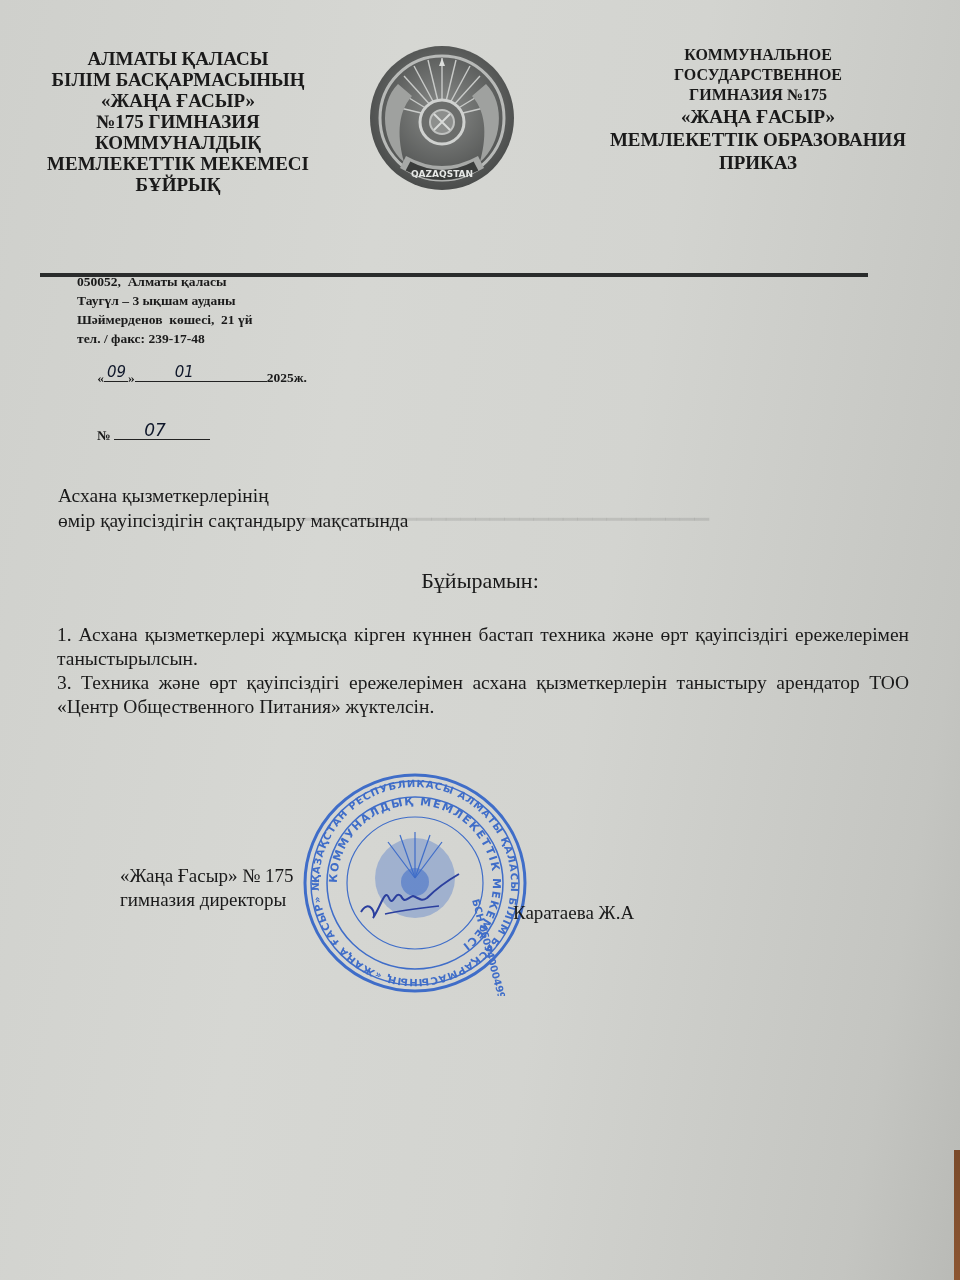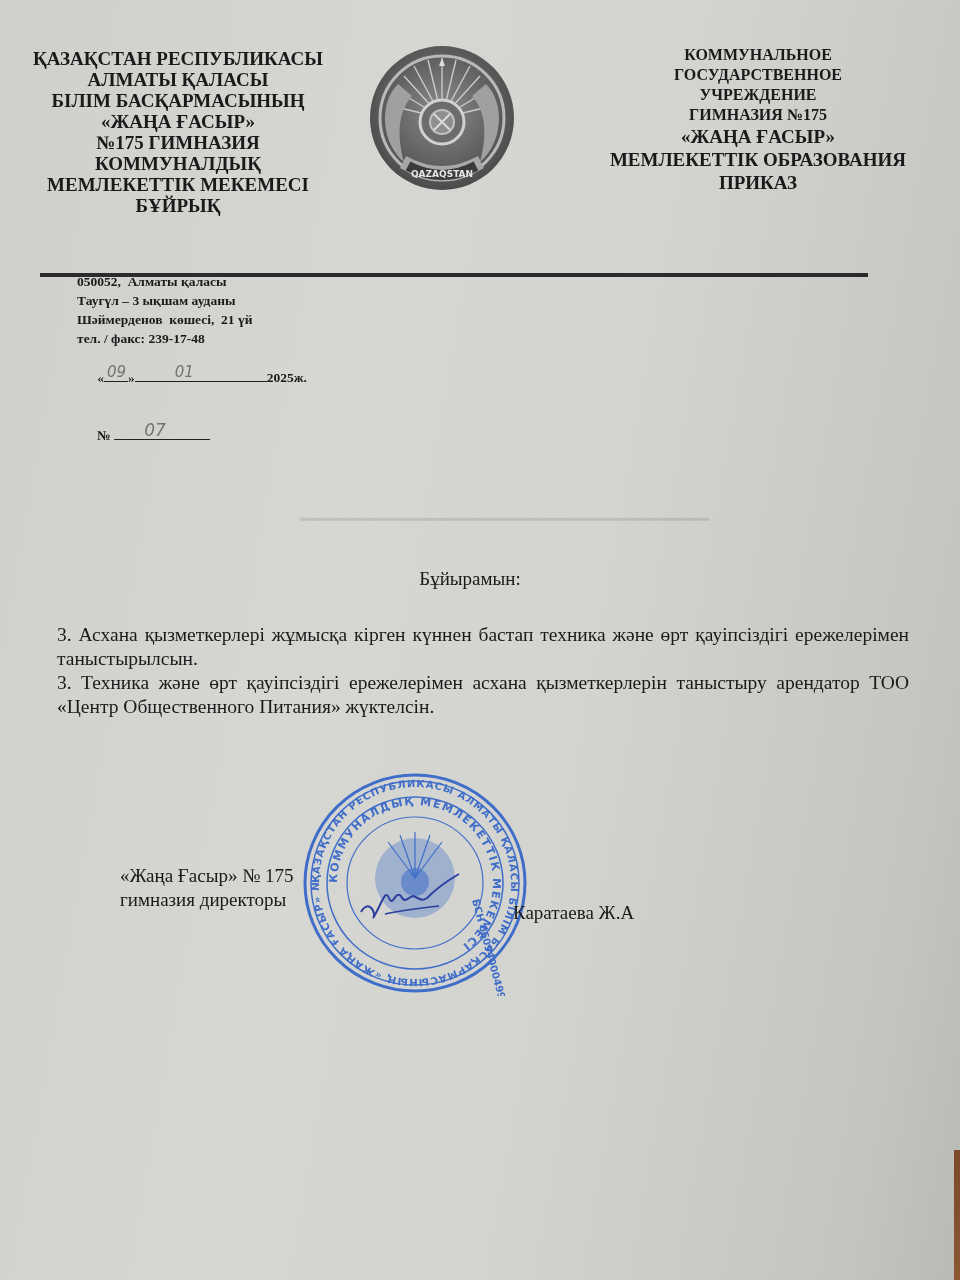--- a/index.html
+++ b/index.html
@@ -27,30 +27,30 @@
       position: absolute; left: 368px; top: 44px; width: 148px; height: 152px;
     }
     .rule {
       position: absolute; left: 40px; top: 273px; width: 828px; height: 4px; background: #2a2c2c;
     }
     .addr {
       position: absolute; left: 77px; top: 272px; font-size: 13.5px; font-weight: bold; line-height: 19px;
     }
     .addr .ln { display: block; white-space: pre; }
     .fill-line { display: inline-block; border-bottom: 1px solid #222; position: relative; height: 14px; vertical-align: baseline; }
-    .hand { font-family: "DejaVu Sans", sans-serif; font-style: italic; font-weight: normal; color: #737373; font-size: 15px; position: absolute; bottom: -1px; }
+    .hand { font-family: "DejaVu Sans", sans-serif; font-style: italic; font-weight: normal; color: #0f172a; font-size: 15px; position: absolute; bottom: -1px; }
     .title {
       position: absolute; left: 58px; top: 432px; font-size: 19.5px;
     }
     .purpose {
       position: absolute; left: 58px; top: 483px; font-size: 19.5px; line-height: 25px;
     }
     .purpose .ln { display: block; }
     .order-word {
-      position: absolute; left: 0; width: 940px; top: 568px; text-align: center; font-size: 19px;
+      position: absolute; left: 0; width: 940px; top: 568px; text-align: center; font-size: 22px; padding-left: 10px;
     }
     .items {
       position: absolute; left: 57px; top: 623px; width: 852px; font-size: 19.5px; line-height: 24px;
     }
     .items .it { text-align: justify; text-align-last: left; }
     .sign {
       position: absolute; left: 120px; top: 864px; font-size: 19px; line-height: 24px;
     }
     .sign .ln { display: block; }
     .sign-name {
@@ -65,21 +65,20 @@
     }
   </style>
 </head>
 <body>
 
 <div class="page">
 
   <div class="ghost" style="top:498px;left:300px;">▁▁▁▁▁▁▁▁▁▁▁▁▁▁▁▁▁▁▁▁▁▁▁▁▁▁▁▁</div>
 
   <div class="hdr-left">
-    <span class="ln">ҚАЗАҚСТАН РЕСПУБЛИКАСЫ</span>
     <span class="ln">АЛМАТЫ ҚАЛАСЫ</span>
     <span class="ln">БІЛІМ БАСҚАРМАСЫНЫҢ</span>
     <span class="ln">«ЖАҢА ҒАСЫР»</span>
     <span class="ln">№175 ГИМНАЗИЯ</span>
     <span class="ln">КОММУНАЛДЫҚ</span>
     <span class="ln">МЕМЛЕКЕТТІК МЕКЕМЕСІ</span>
     <span class="ln">БҰЙРЫҚ</span>
   </div>
 
   <svg class="emblem" viewBox="0 0 148 152">
@@ -111,21 +110,20 @@
     <path d="M66 70 L82 86 M82 70 L66 86" stroke="#d8dad8" stroke-width="2"></path>
     <polygon points="74,14 77,22 71,22" fill="#dcdedc"></polygon>
     <path d="M32 124 Q74 150 116 124 L110 112 Q74 132 38 112 Z" fill="#a7a9a7"></path>
     <path d="M40 122 Q74 140 108 122" fill="none" stroke="#3a3c3b" stroke-width="10"></path>
     <text x="74" y="133" font-size="9" font-weight="bold" text-anchor="middle" fill="#e6e8e6" font-family="DejaVu Sans, sans-serif">QAZAQSTAN</text>
   </svg>
 
   <div class="hdr-right">
     <span class="ln sm">КОММУНАЛЬНОЕ</span>
     <span class="ln sm">ГОСУДАРСТВЕННОЕ</span>
-    <span class="ln sm">УЧРЕЖДЕНИЕ</span>
     <span class="ln sm">ГИМНАЗИЯ №175</span>
     <span class="ln big">«ЖАҢА ҒАСЫР»</span>
     <span class="ln big">МЕМЛЕКЕТТІК ОБРАЗОВАНИЯ</span>
     <span class="ln big">ПРИКАЗ</span>
   </div>
 
   <div class="rule"></div>
 
   <div class="addr">
     <span class="ln">050052,  Алматы қаласы</span>
@@ -134,25 +132,29 @@
     <span class="ln">тел. / факс: 239-17-48</span>
     <span class="ln">
       <span>«</span><span class="fill-line" style="width:24px"><span class="hand" style="left:3px">09</span></span><span>»</span><span class="fill-line" style="width:132px"><span class="hand" style="left:40px">01</span></span><span>2025ж.</span>
     </span>
     <span class="ln">
       <span>№</span> <span class="fill-line" style="width:96px"><span class="hand" style="left:30px;font-size:17px">07</span></span>
     </span>
   </div>
 
 
+  <div class="purpose">
+    <span class="ln">Асхана қызметкерлерінің</span>
+    <span class="ln">өмір қауіпсіздігін сақтандыру мақсатында</span>
+  </div>
 
   <div class="order-word">Бұйырамын:</div>
 
   <div class="items">
-    <div class="it">3. Асхана қызметкерлері жұмысқа кірген күннен бастап техника және өрт қауіпсіздігі ережелерімен таныстырылсын.</div>
+    <div class="it">1. Асхана қызметкерлері жұмысқа кірген күннен бастап техника және өрт қауіпсіздігі ережелерімен таныстырылсын.</div>
     <div class="it">3. Техника және өрт қауіпсіздігі ережелерімен асхана қызметкерлерін таныстыру арендатор ТОО «Центр Общественного Питания» жүктелсін.</div>
   </div>
 
   <svg class="stamp" viewBox="0 0 226 226">
     <defs>
       <path id="outerArc" d="M113,113 m-96,0 a96,96 0 1,1 192,0 a96,96 0 1,1 -192,0"></path>
       <path id="innerArc" d="M113,113 m-78,0 a78,78 0 1,1 156,0 a78,78 0 1,1 -156,0"></path>
     </defs>
     <ellipse cx="113" cy="113" rx="110" ry="108" fill="none" stroke="#2f62c8" stroke-width="3"></ellipse>
     <ellipse cx="113" cy="113" rx="104" ry="102" fill="none" stroke="#2f62c8" stroke-width="1.5"></ellipse>

